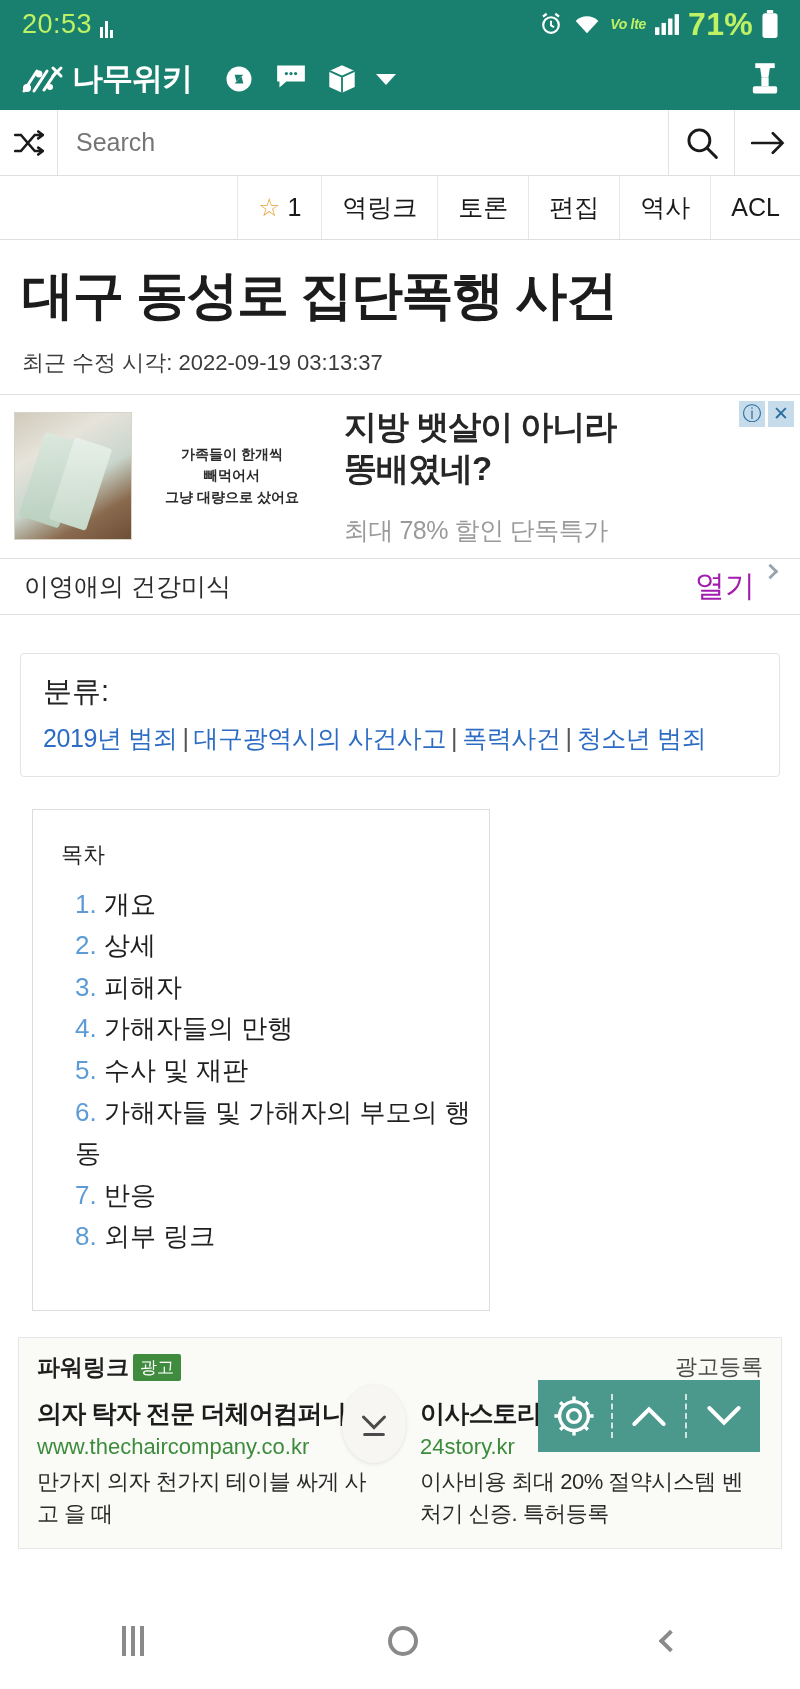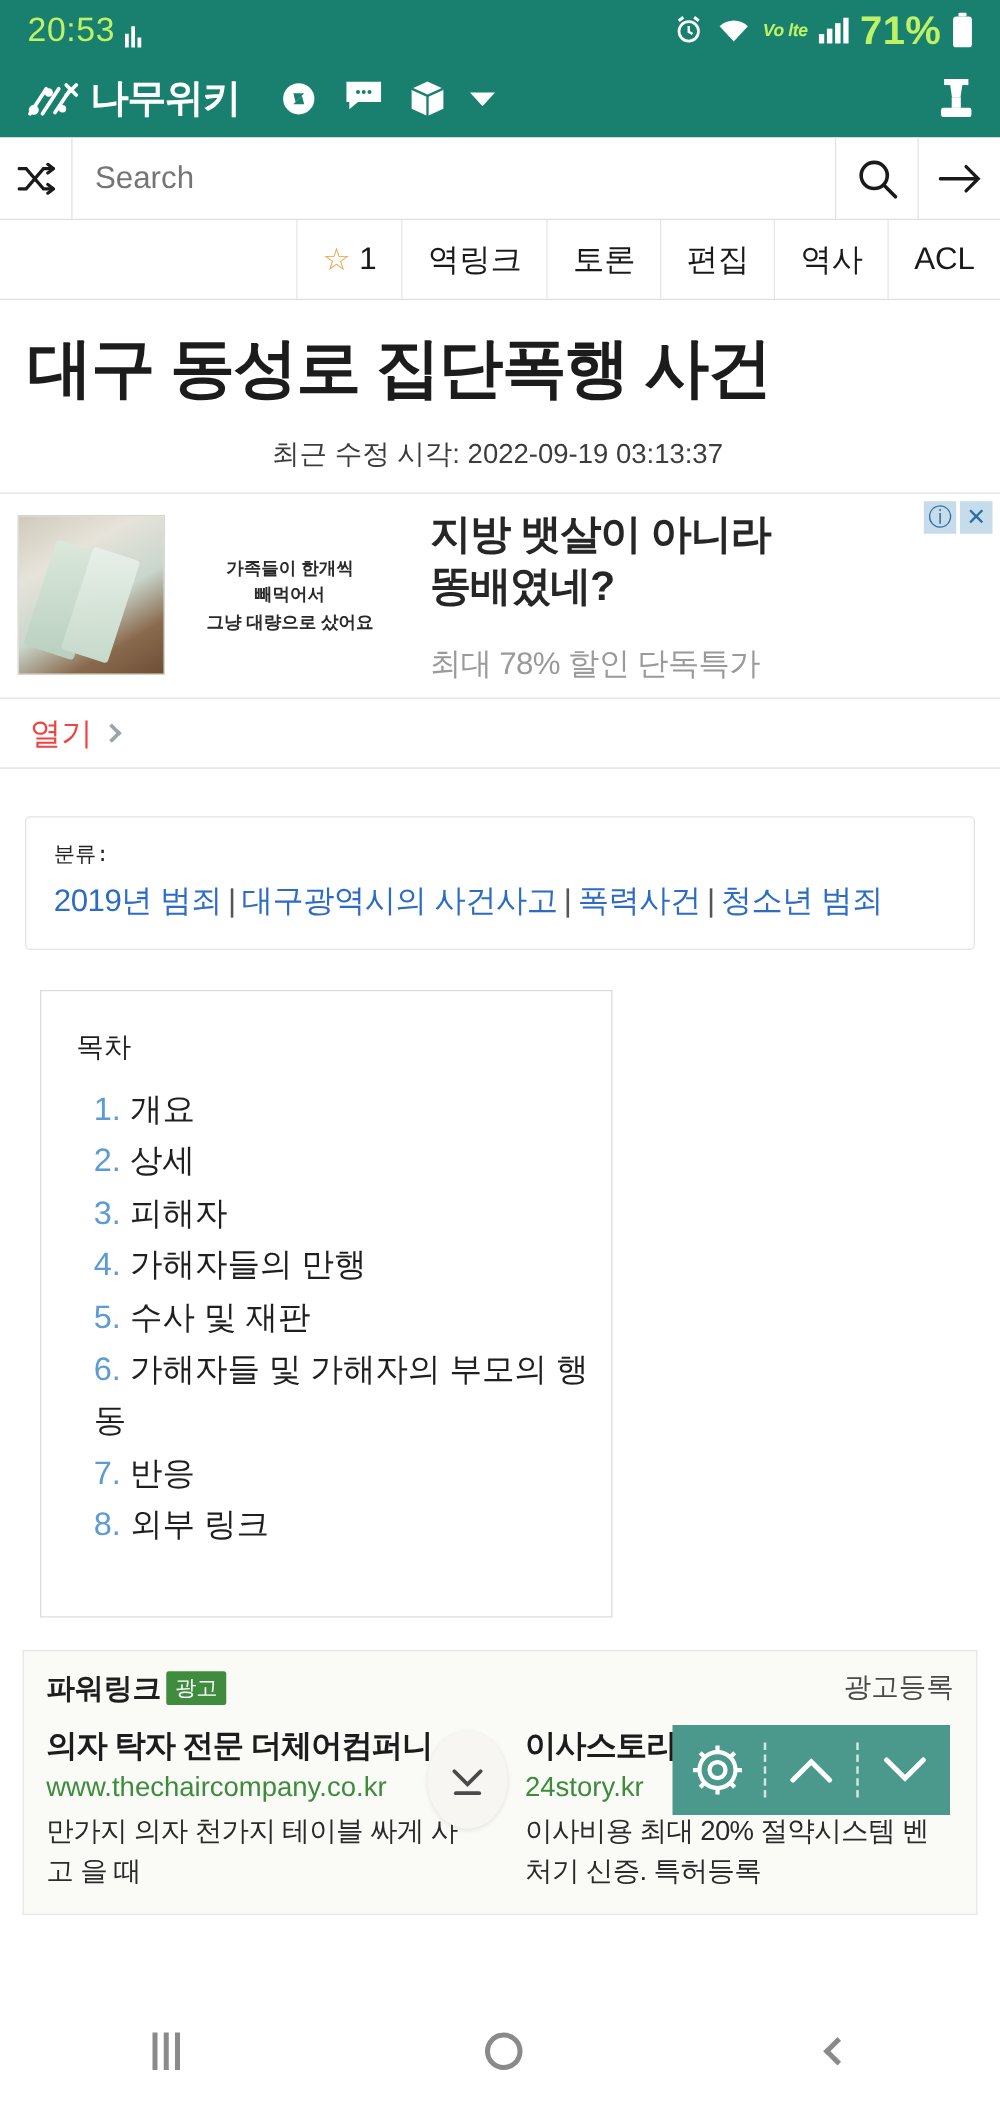--- a/index.html
+++ b/index.html
@@ -69,21 +69,21 @@
   }
   .tab:last-child { border-right: none; }
   .star { color: #e8a33d; font-size: 25px; }
 
   
   .titleblock { padding: 26px 22px 0 22px; }
   .page-title {
     font-size: 52px; font-weight: bold; color: #1c1c1c;
     letter-spacing: -1.5px; line-height: 1.15;
   }
-  .edited { text-align: center; font-size: 22px; color: #3c3c3c; margin-top: 22px; padding-right: 4px;}
+  .edited { text-align: left; font-size: 22px; color: #3c3c3c; margin-top: 22px; padding-right: 4px;}
 
   
   .topad {
     margin-top: 16px; border-top: 1px solid #e0e0e0; border-bottom: 1px solid #e0e0e0;
     background: #fff; position: relative; height: 165px; display: flex; align-items: center;
     padding: 0 14px;
   }
   .ad-thumb {
     width: 118px; height: 128px; flex: none;
     background: linear-gradient(150deg,#cfcabb 0%,#e6e3da 28%,#c9d6cc 55%,#8a6a4e 78%,#6d4f37 100%);
@@ -110,29 +110,29 @@
   .ad-ctrl span {
     width: 26px; height: 26px; background: #c6dcea; color: #2f6f9f;
     font-size: 19px; display:flex; align-items:center; justify-content:center;
     font-family:"Liberation Serif", serif;
   }
   .ad-footer {
     height: 56px; display: flex; align-items: center; justify-content: space-between;
     padding: 0 24px; border-bottom: 1px solid #e0e0e0; background:#fff;
   }
   .ad-advertiser { font-size: 25px; color: #2d2d2d; }
-  .ad-open { font-size: 25px; color: #ef4444; display:flex; align-items:center; gap:10px;}
+  .ad-open { font-size: 30px; color: #a21caf; display:flex; align-items:flex-start; gap:10px;}
   .chev-r { width:11px; height:11px; border-right:3px solid #9aa4ad; border-top:3px solid #9aa4ad; transform: rotate(45deg); }
 
   
   .catbox {
     margin: 38px 20px 0 20px; border: 1px solid #e3e3e3; border-radius: 4px;
     padding: 18px 22px 20px 22px;
   }
-  .cat-label { font-size: 17px; color: #242424; margin-bottom: 10px; font-family: Liberation Mono, monospace;}
+  .cat-label { font-size: 29px; color: #242424; margin-bottom: 10px;}
   .cat-links { font-size: 25px; color: #2c6cc4; line-height:1.35; letter-spacing:-.4px;}
   .cat-links a { color: #2c6cc4; text-decoration: none; }
   .cat-sep { color: #555; padding: 0 5px; }
 
   
   .tocbox {
     margin: 32px 0 0 32px; width: 458px; border: 1px solid #dcdcdc;
     padding: 30px 0 52px 0; background: #fff;
   }
   .toc-title { font-size: 22px; color: #1f1f1f; padding-left: 28px; margin-bottom: 14px;}
@@ -327,20 +327,21 @@
       <div class="ad-head">지방 뱃살이 아니라</div>
       <div class="ad-head">똥배였네?</div>
       <div class="ad-desc">최대 78% 할인 단독특가</div>
     </div>
     <div class="ad-ctrl">
       <span>ⓘ</span>
       <span>✕</span>
     </div>
   </div>
   <div class="ad-footer">
+    <span class="ad-advertiser">이영애의 건강미식</span>
     <span class="ad-open">
       <span>열기</span>
       <span class="chev-r"></span>
     </span>
   </div>
 
   <div class="catbox">
     <div class="cat-label">분류:</div>
     <div class="cat-links">
       <a href="#">2019년 범죄</a><span class="cat-sep">|</span><a href="#">대구광역시의 사건사고</a><span class="cat-sep">|</span><a href="#">폭력사건</a><span class="cat-sep">|</span><a href="#">청소년 범죄</a>

